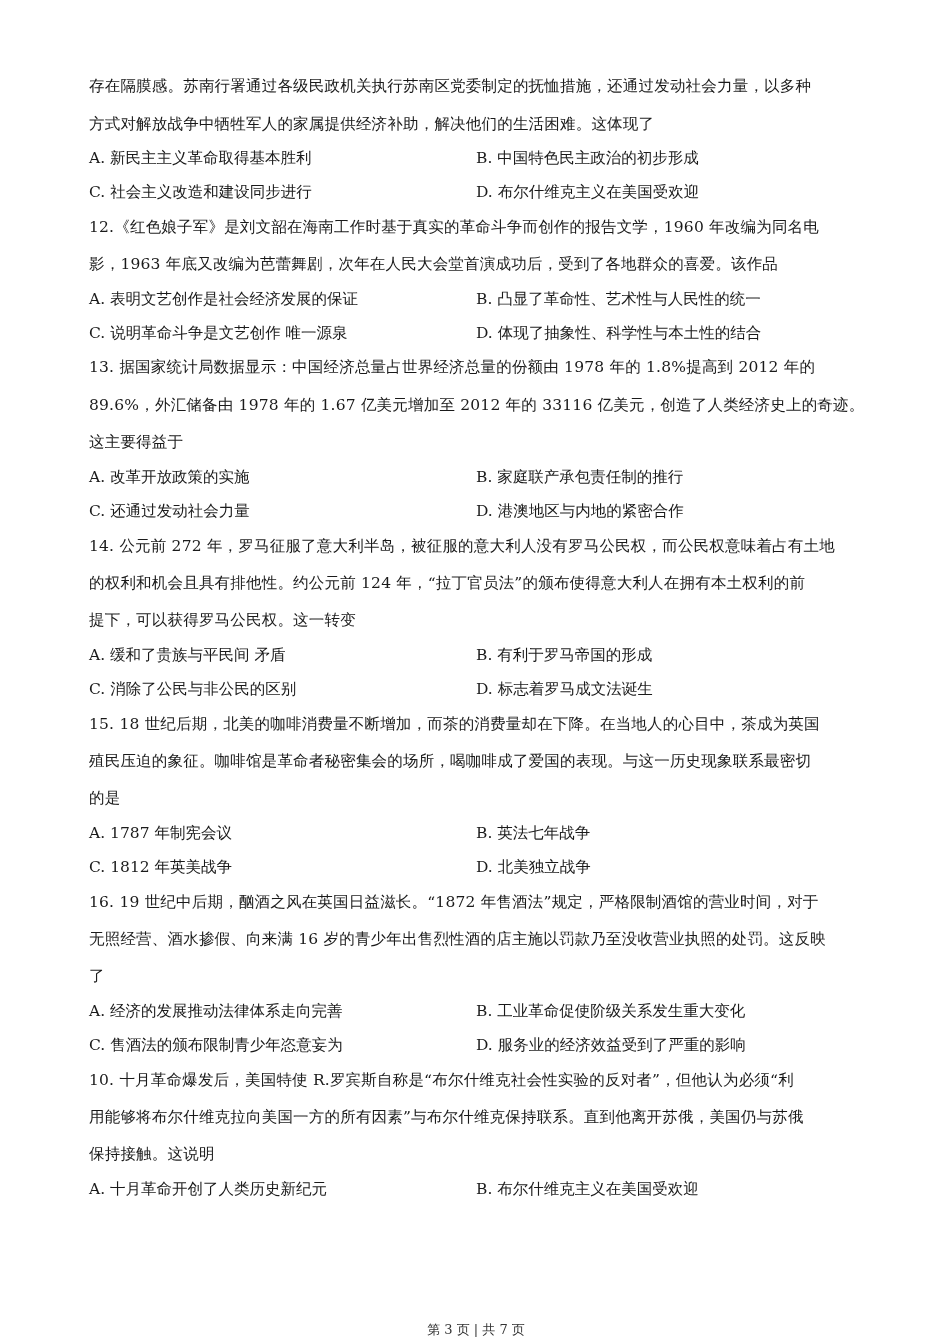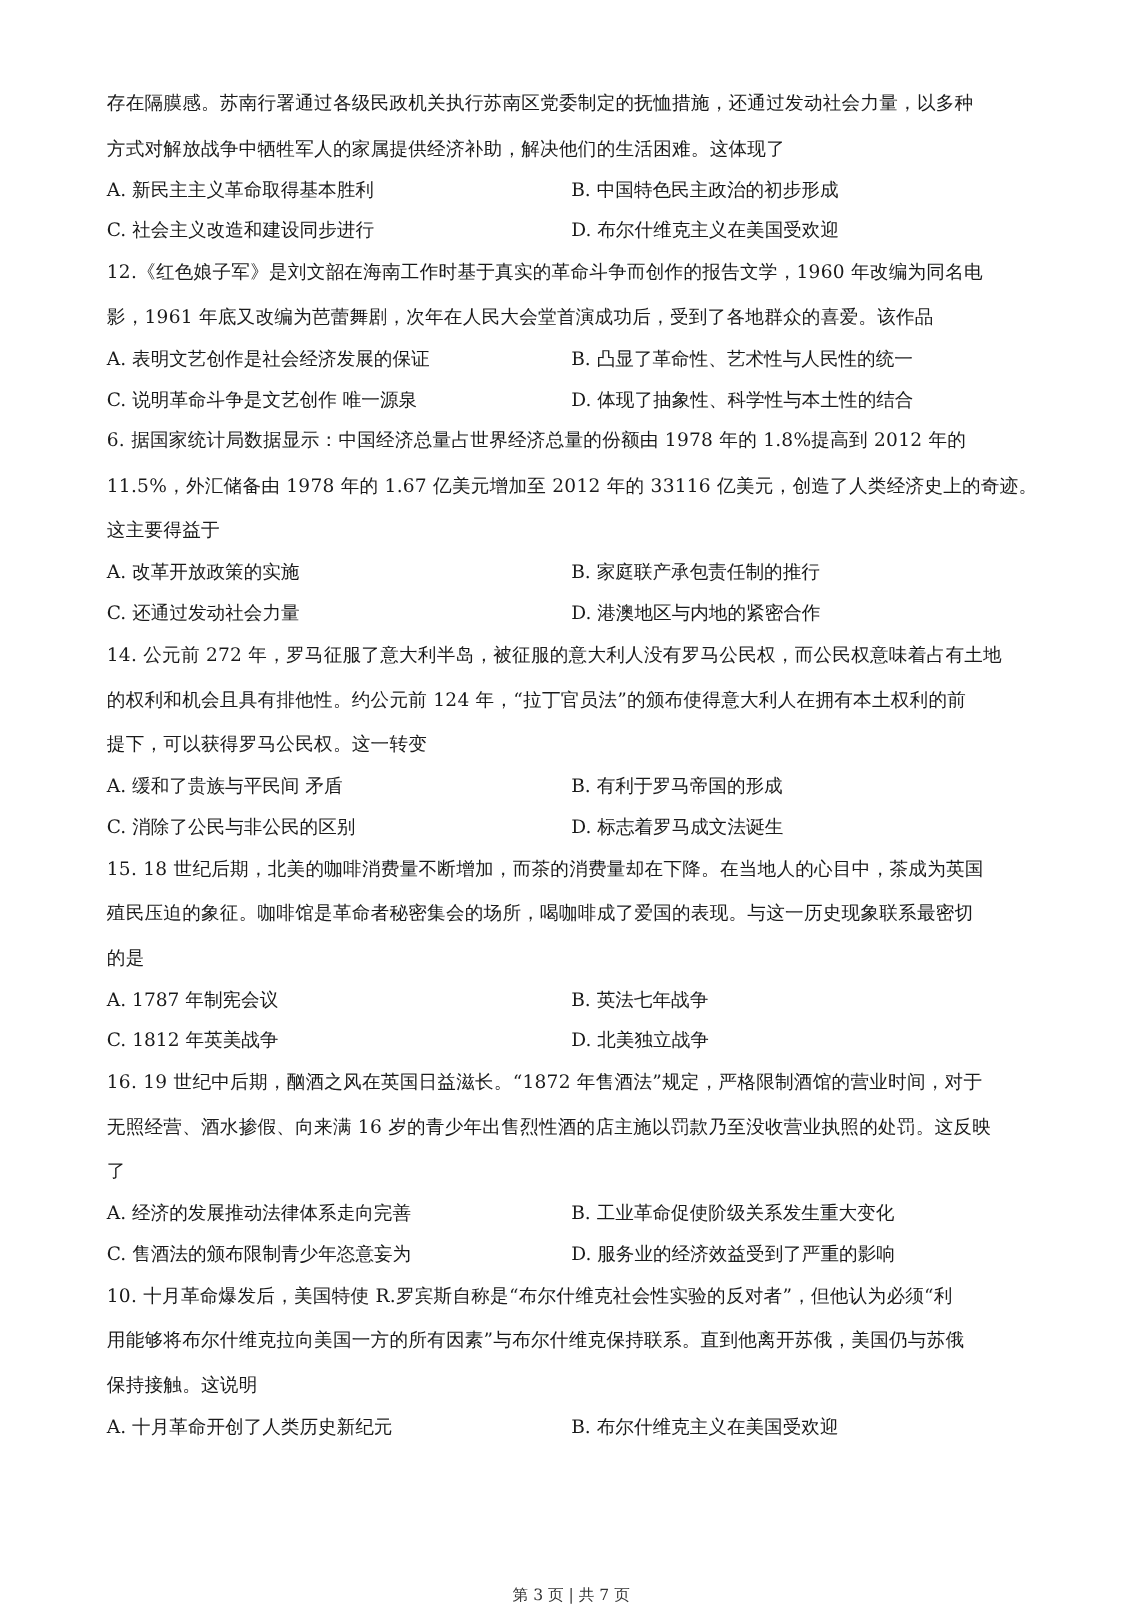--- a/index.html
+++ b/index.html
@@ -23,30 +23,30 @@
     <div class="line" style="top:76px">存在隔膜感。苏南行署通过各级民政机关执行苏南区党委制定的抚恤措施，还通过发动社会力量，以多种</div>
     <div class="line" style="top:114px">方式对解放战争中牺牲军人的家属提供经济补助，解决他们的生活困难。这体现了</div>
     <div class="opt a" style="top:148px">A.  新民主主义革命取得基本胜利</div>
     <div class="opt b" style="top:148px">B.  中国特色民主政治的初步形成</div>
     <div class="opt c" style="top:182px">C.  社会主义改造和建设同步进行</div>
     <div class="opt d" style="top:182px">D.  布尔什维克主义在美国受欢迎</div>
   </div>
 
   <div>
     <div class="line" style="top:217px">12.《红色娘子军》是刘文韶在海南工作时基于真实的革命斗争而创作的报告文学，1960 年改编为同名电</div>
-    <div class="line" style="top:254px">影，1961 年底又改编为芭蕾舞剧，次年在人民大会堂首演成功后，受到了各地群众的喜爱。该作品</div>
+    <div class="line" style="top:254px">影，1963 年底又改编为芭蕾舞剧，次年在人民大会堂首演成功后，受到了各地群众的喜爱。该作品</div>
     <div class="opt a" style="top:289px">A.  表明文艺创作是社会经济发展的保证</div>
     <div class="opt b" style="top:289px">B.  凸显了革命性、艺术性与人民性的统一</div>
     <div class="opt c" style="top:323px">C.  说明革命斗争是文艺创作   唯一源泉</div>
     <div class="opt d" style="top:323px">D.  体现了抽象性、科学性与本土性的结合</div>
   </div>
 
   <div>
-    <div class="line" style="top:357px">6. 据国家统计局数据显示：中国经济总量占世界经济总量的份额由 1978 年的 1.8%提高到 2012 年的</div>
-    <div class="line" style="top:395px">11.5%，外汇储备由 1978 年的 1.67 亿美元增加至 2012 年的 33116 亿美元，创造了人类经济史上的奇迹。</div>
+    <div class="line" style="top:357px">13. 据国家统计局数据显示：中国经济总量占世界经济总量的份额由 1978 年的 1.8%提高到 2012 年的</div>
+    <div class="line" style="top:395px">89.6%，外汇储备由 1978 年的 1.67 亿美元增加至 2012 年的 33116 亿美元，创造了人类经济史上的奇迹。</div>
     <div class="line" style="top:432px">这主要得益于</div>
     <div class="opt a" style="top:467px">A.  改革开放政策的实施</div>
     <div class="opt b" style="top:467px">B.  家庭联产承包责任制的推行</div>
     <div class="opt c" style="top:501px">C.  还通过发动社会力量</div>
     <div class="opt d" style="top:501px">D.  港澳地区与内地的紧密合作</div>
   </div>
 
   <div>
     <div class="line" style="top:536px">14. 公元前 272 年，罗马征服了意大利半岛，被征服的意大利人没有罗马公民权，而公民权意味着占有土地</div>
     <div class="line" style="top:573px">的权利和机会且具有排他性。约公元前 124 年，“拉丁官员法”的颁布使得意大利人在拥有本土权利的前</div>

